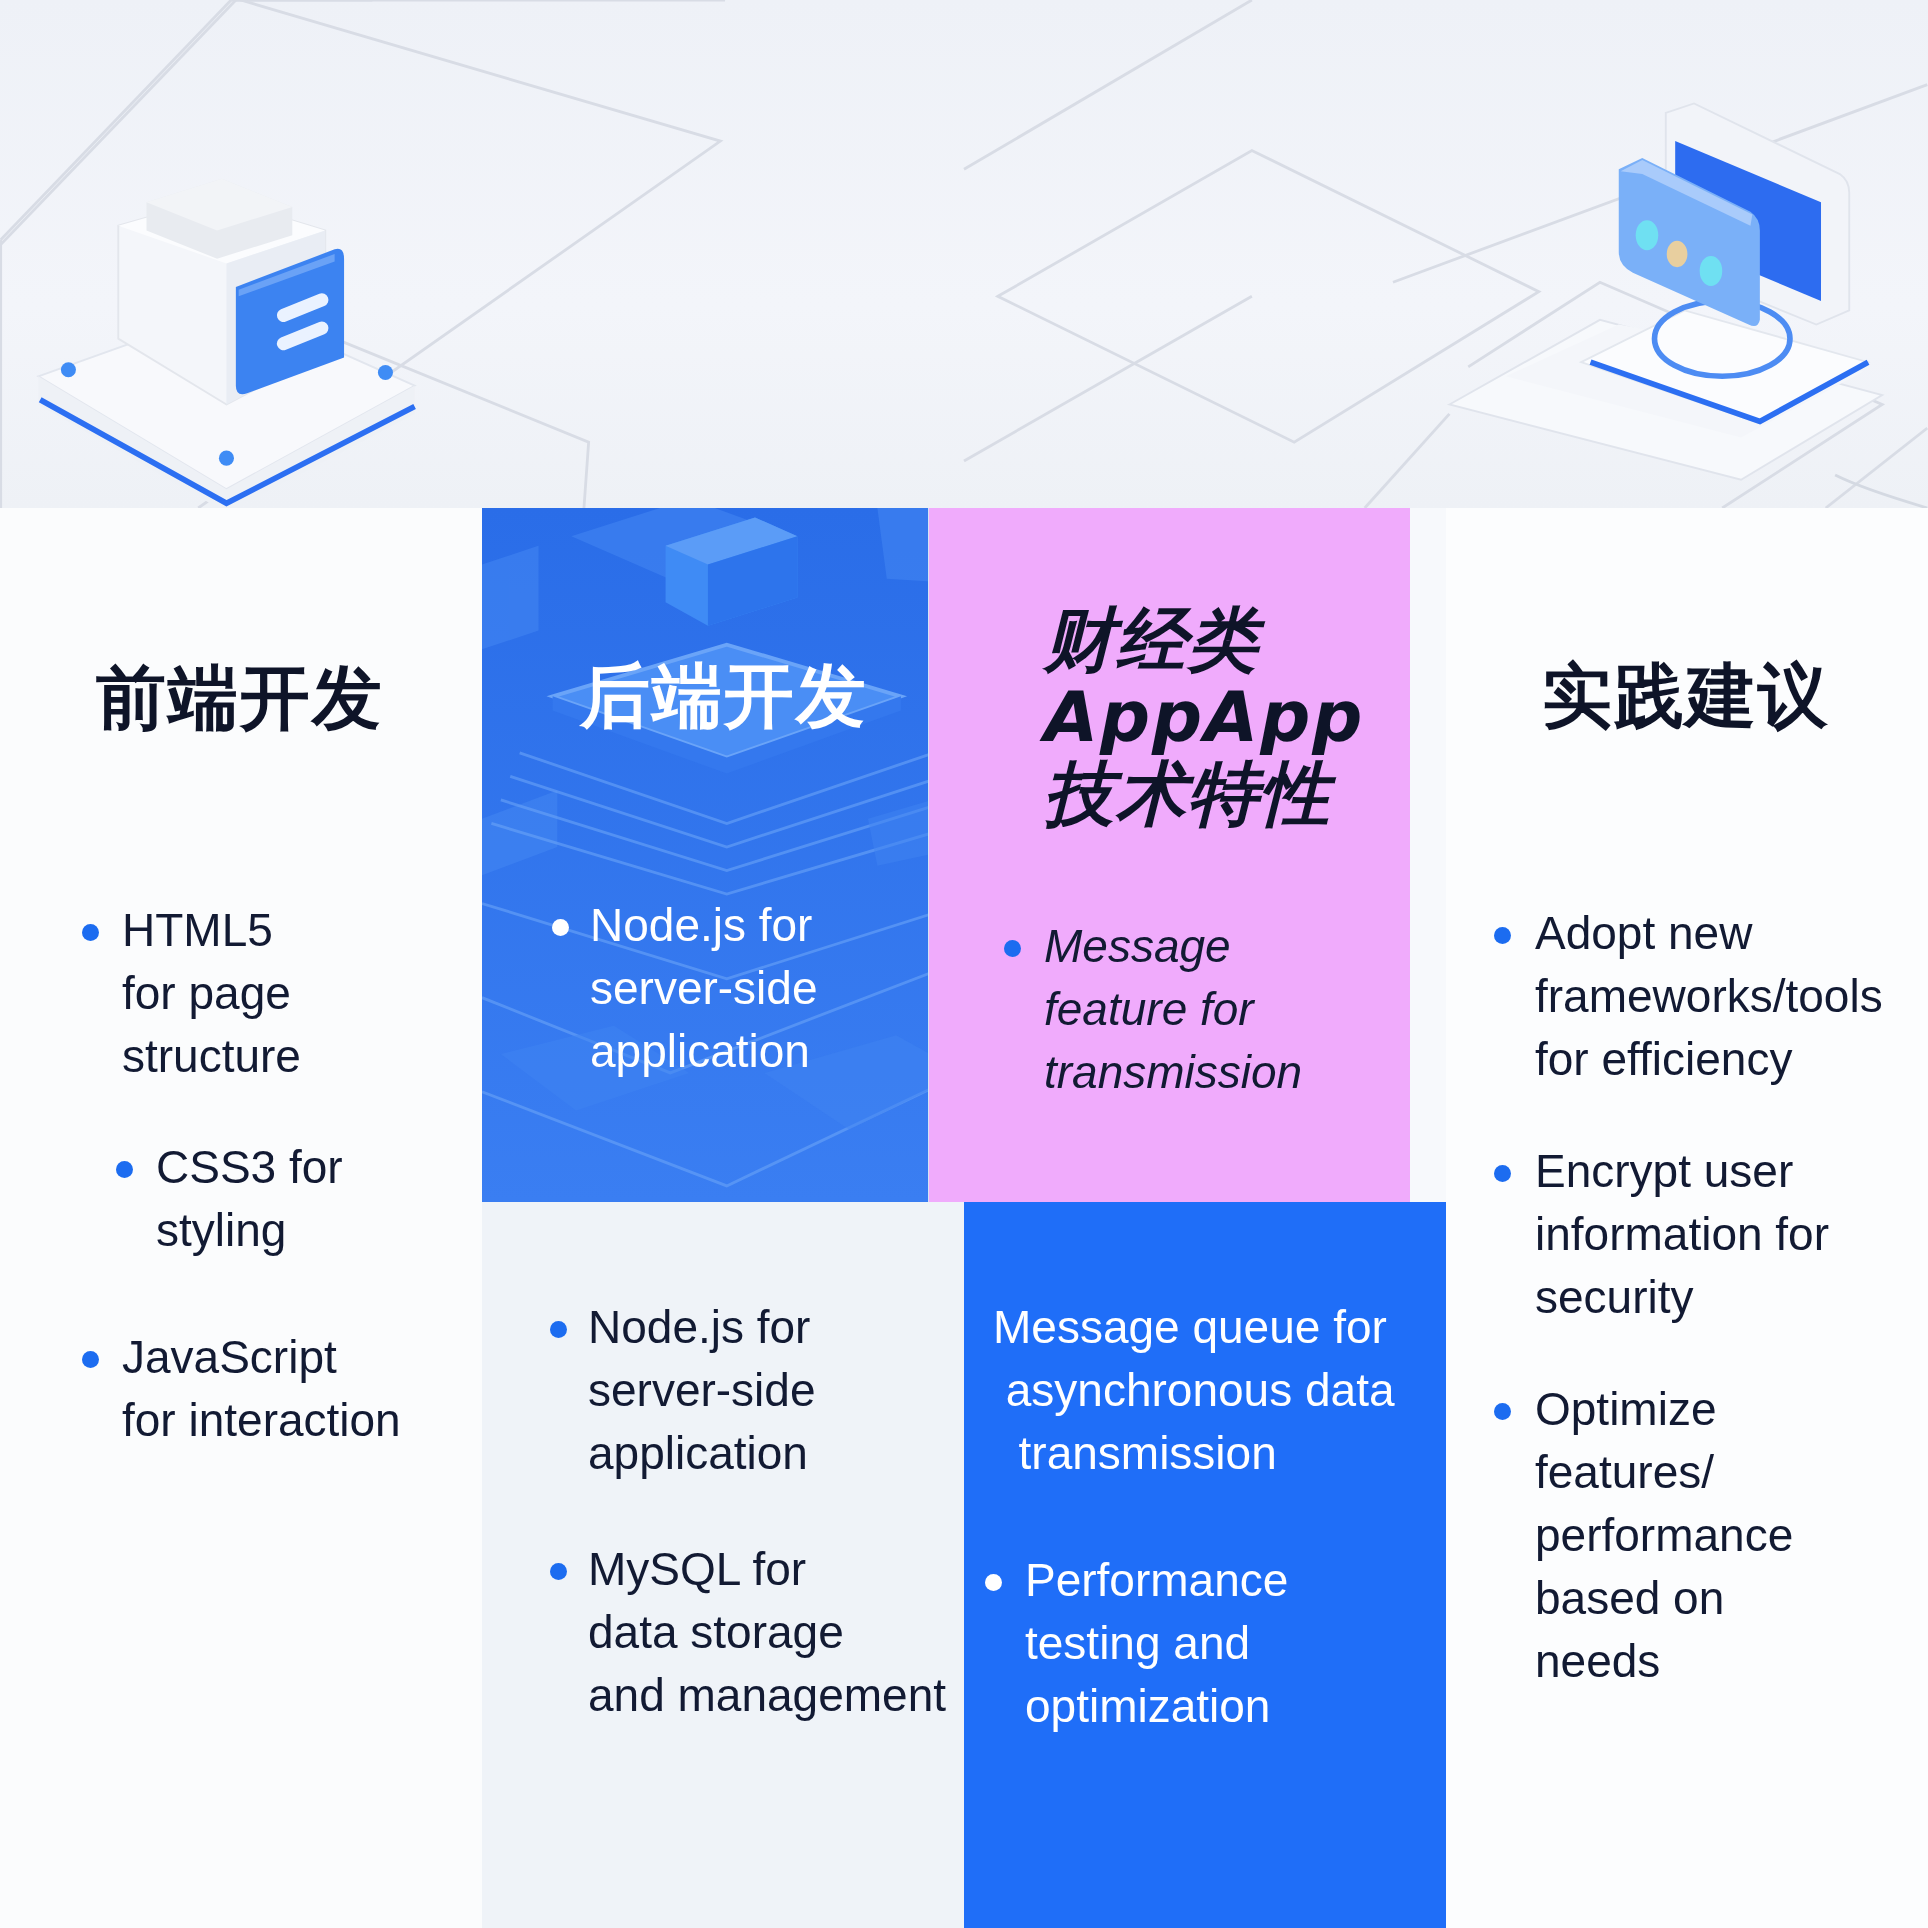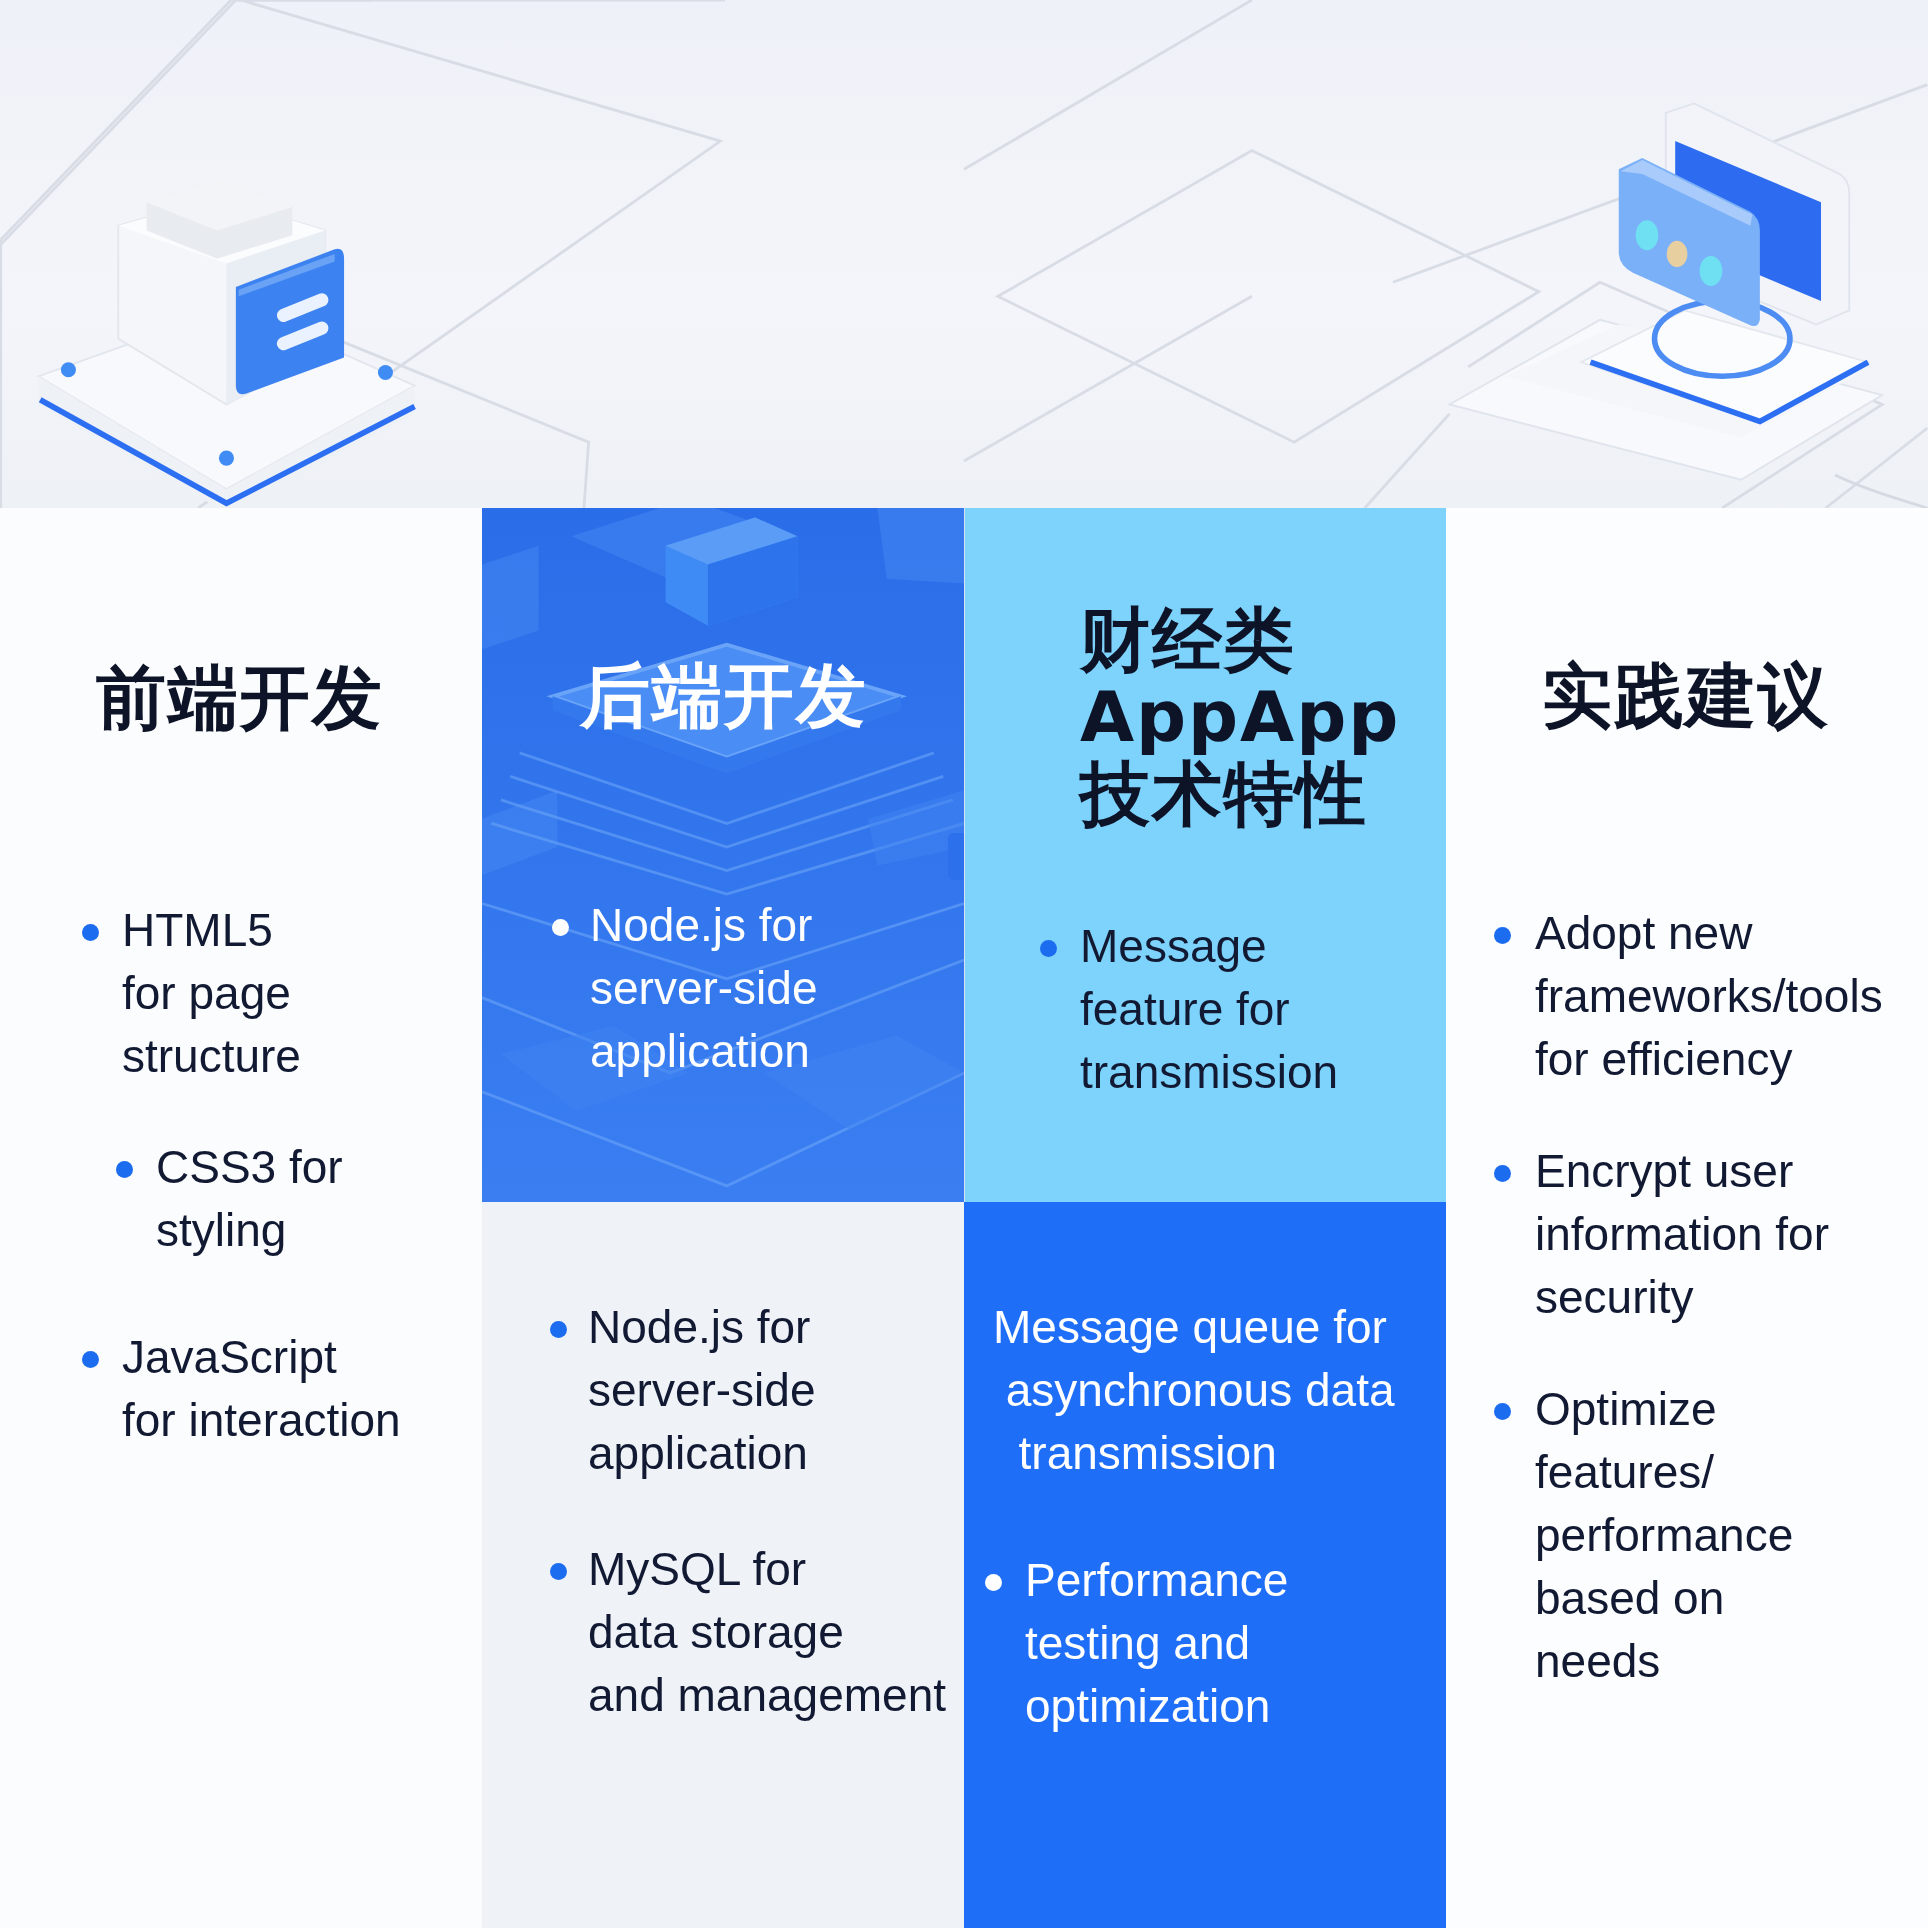--- a/index.html
+++ b/index.html
@@ -15,21 +15,21 @@
   .hero svg { position: absolute; left: 0; top: 0; }
 
   
   .grid {
     position: absolute; left: 0; top: 508px; width: 1528px; height: 1420px;
   }
   .cell { position: absolute; overflow: hidden; }
   .col1 { left: 0; top: 0; width: 482px; height: 1420px; background: #fbfcfd; }
   .col2-top { left: 482px; top: 0; width: 482px; height: 694px; background: #2f74ee; padding-left: 16px; }
   .col2-bot { left: 482px; top: 694px; width: 482px; height: 726px; background: #eff3f8; }
-  .col3-top { left: 964px; top: 0; width: 482px; height: 694px; background: #7dd3fc; border-left: 1.9px solid #d7e2f4; }
+  .col3-top { left: 928px; top: 0; width: 482px; height: 694px; background: #f0abfc; border-left: 1.9px solid #d7e2f4; font-style: italic; }
   .col3-bot { left: 964px; top: 694px; width: 482px; height: 726px; background: #1f6ef8; }
   .col4 { left: 1446px; top: 0; width: 482px; height: 1420px; background: #fcfdfe; }
 
   .col2-top svg.pattern { position: absolute; left: 0; top: 0; }
 
   .heading {
     position: absolute;
     font-family: "DejaVu Sans", sans-serif;
     font-weight: bold;
     font-size: 70px;

